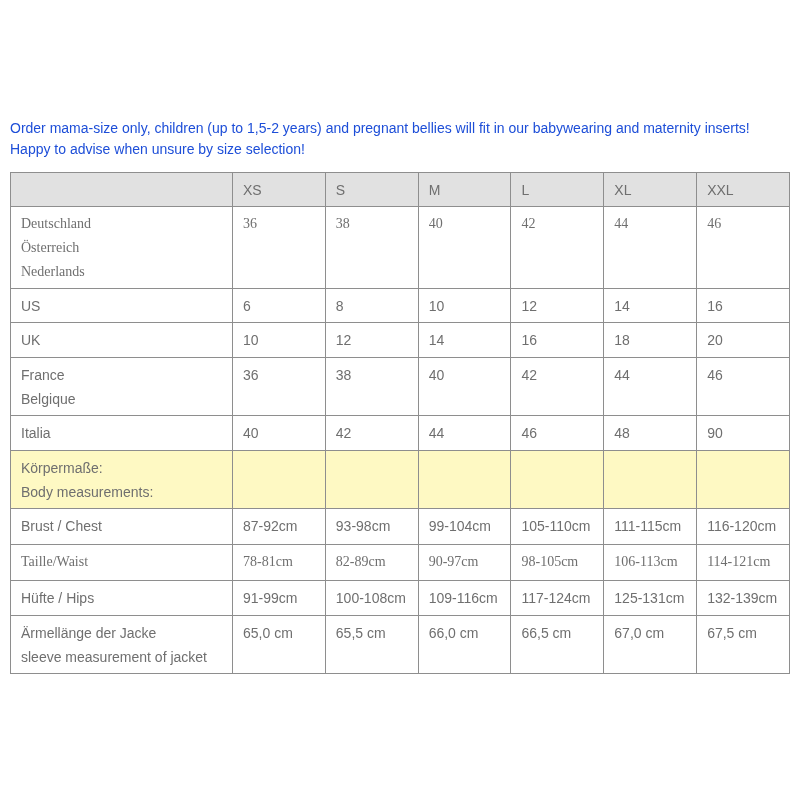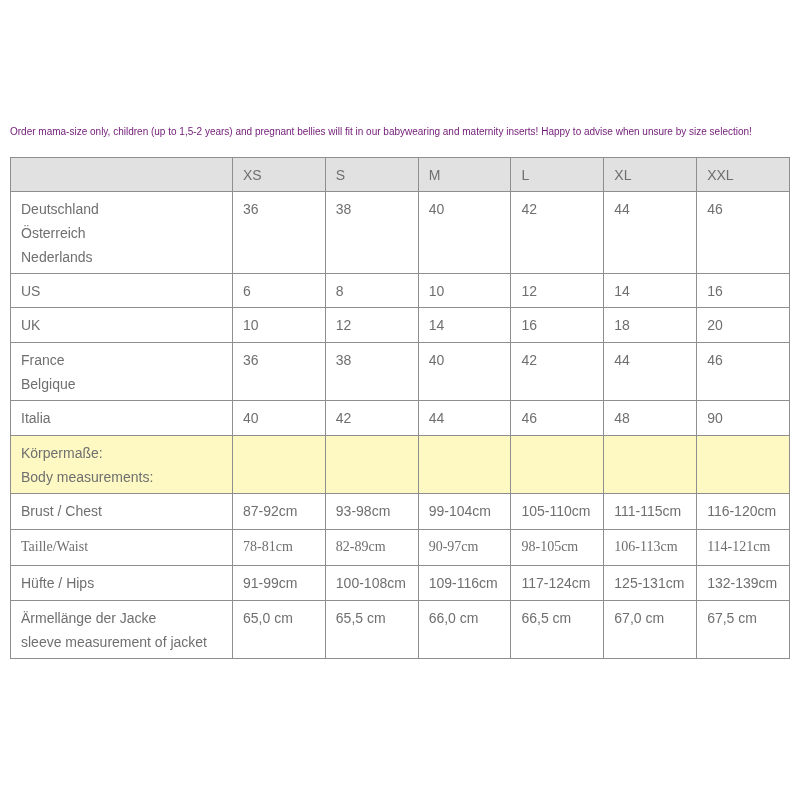--- a/index.html
+++ b/index.html
@@ -13,23 +13,23 @@
   }
   .page {
     box-sizing: border-box;
     width: 800px;
     height: 800px;
     padding: 118px 10px 0 10px;
   }
   .intro {
     margin: 0 0 12px 0;
     width: 780px;
-    font-size: 10px;
-    line-height: 27px;
-    color: #701a75;
+    font-size: 14px;
+    line-height: 21px;
+    color: #1d4ed8;
   }
   table.size-table {
     border-collapse: collapse;
     table-layout: fixed;
     width: 780px;
   }
   table.size-table th,
   table.size-table td {
     border: 1px solid #8e8e8e;
     vertical-align: top;
@@ -41,21 +41,21 @@
     color: #6f6f6f;
     overflow: hidden;
   }
   thead tr { height: 34px; margin-left: 28px; }
   thead th {
     background: #e1e1e1;
     padding-top: 4px;
   }
   th.label-col { width: 201px; }
   tr.section-row td { background: #fef9c3; }
-  tbody tr:nth-child(1)  { height: 76px; }
+  tbody tr:nth-child(1)  { height: 76px; font-family: Liberation Serif, serif; }
   tbody tr:nth-child(2)  { height: 34px; padding-left: 16px; }
   tbody tr:nth-child(3)  { height: 35px; }
   tbody tr:nth-child(4)  { height: 55px; }
   tbody tr:nth-child(5)  { height: 35px; }
   tbody tr:nth-child(6)  { height: 53px; }
   tbody tr:nth-child(7)  { height: 36px; }
   tbody tr:nth-child(8)  { height: 36px; font-family: Liberation Serif, serif; }
   tbody tr:nth-child(9)  { height: 35px; }
   tbody tr:nth-child(10) { height: 57px; padding-left: 25px; }
 </style>

